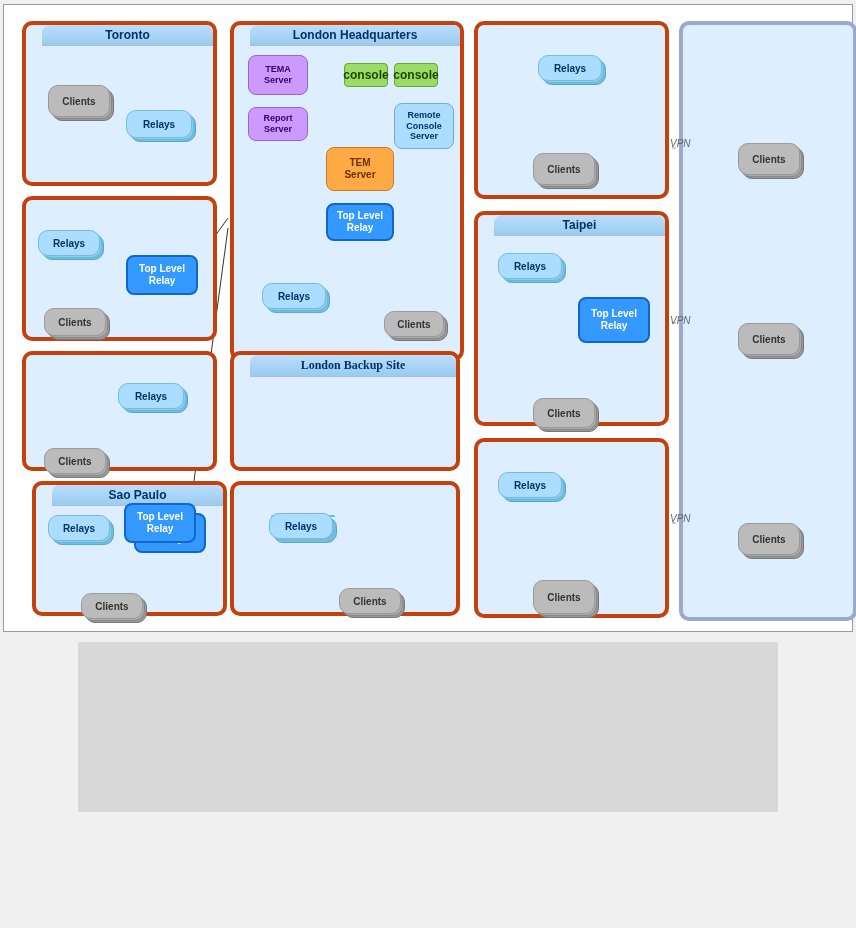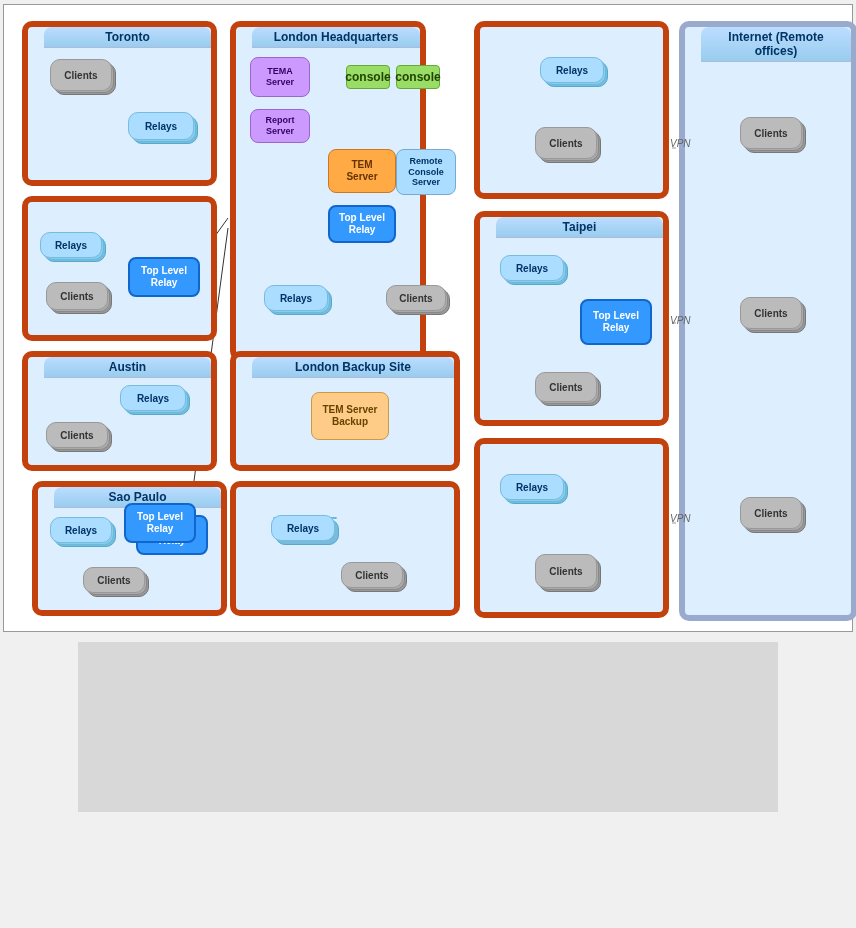--- a/index.html
+++ b/index.html
@@ -18,21 +18,21 @@
       width: 100%;
       height: 610px;
       position: relative;
       background: white;
     }
 
     
     .site-box {
       position: absolute;
       border-radius: 10px;
-      border: 6px solid #c2410c;
+      border: 4px solid #c2410c;
       background: #ddeeff;
       padding-left: 16px;
     }
 
     .site-box .site-title {
       text-align: center;
       font-weight: bold;
       font-size: 12px;
       color: #003366;
       padding: 3px 5px;
@@ -49,20 +49,21 @@
       font-size: 10px;
       font-weight: bold;
       padding: 4px 6px;
       line-height: 1.2;
       display: flex;
       align-items: center;
       justify-content: center;
     }
     .node-clients-stack {
       position: absolute;
+      margin-top: 28px;
     }
     .node-clients-stack .shadow1 {
       position: absolute;
       border-radius: 10px;
       background: #999;
       border: 1px solid #777;
     }
     .node-clients-stack .shadow2 {
       position: absolute;
       border-radius: 10px;
@@ -145,21 +146,20 @@
       border: 1px solid #66aa33;
       border-radius: 4px;
       font-size: 12px;
     }
 
     .node-rcs {
       background: #aaddff;
       color: #003366;
       border: 1px solid #77aacc;
       border-radius: 8px;
-      margin-top: 44px;
     }
 
     .node-tem-backup {
       background: #ffcc88;
       color: #664400;
       border: 1px solid #cc9944;
       border-radius: 8px;
     }
 
     
@@ -267,21 +267,20 @@
       </div>
 
       <div class="node-clients-stack" style="left:18px; top:80px; width:70px; height:38px;">
         <div class="shadow1" style="left:4px; top:4px; width:62px; height:28px;"></div>
         <div class="shadow2" style="left:2px; top:2px; width:62px; height:28px;"></div>
         <div class="main-node" style="left:0; top:0; width:62px; height:28px;">Clients</div>
       </div>
     </div>
 
     <div class="site-box" style="left:10px; top:338px; width:195px; height:120px;">
-      <div class="site-title">Austin</div>
 
       <div class="node-relay-stack" style="left:92px; top:28px; width:74px; height:34px;">
         <div class="shadow1" style="left:4px; top:4px; width:66px; height:26px;"></div>
         <div class="shadow2" style="left:2px; top:2px; width:66px; height:26px;"></div>
         <div class="main-node" style="left:0; top:0; width:66px; height:26px;">Relays</div>
       </div>
 
       <div class="node-clients-stack" style="left:18px; top:65px; width:70px; height:36px;">
         <div class="shadow1" style="left:4px; top:4px; width:62px; height:26px;"></div>
         <div class="shadow2" style="left:2px; top:2px; width:62px; height:26px;"></div>
@@ -302,21 +301,21 @@
         Top Level Relay
       </div>
 
       <div class="node-clients-stack" style="left:45px; top:80px; width:70px; height:36px;">
         <div class="shadow1" style="left:4px; top:4px; width:62px; height:26px;"></div>
         <div class="shadow2" style="left:2px; top:2px; width:62px; height:26px;"></div>
         <div class="main-node" style="left:0; top:0; width:62px; height:26px;">Clients</div>
       </div>
     </div>
 
-    <div class="site-box" style="left:218px; top:8px; width:196px; height:340px;">
+    <div class="site-box" style="left:218px; top:8px; width:234px; height:340px;">
       <div class="site-title">London Headquarters</div>
 
       <div class="node node-tema" style="left:14px; top:30px; width:60px; height:40px; font-size:9px;">
         TEMA Server
       </div>
 
       <div class="node node-report" style="left:14px; top:82px; width:60px; height:34px; font-size:9px;">
         Report Server
       </div>
 
@@ -346,26 +345,23 @@
         <div class="main-node" style="left:0; top:0; width:64px; height:26px;">Relays</div>
       </div>
 
       <div class="node-clients-stack" style="left:150px; top:258px; width:68px; height:36px;">
         <div class="shadow1" style="left:4px; top:4px; width:60px; height:26px;"></div>
         <div class="shadow2" style="left:2px; top:2px; width:60px; height:26px;"></div>
         <div class="main-node" style="left:0; top:0; width:60px; height:26px;">Clients</div>
       </div>
     </div>
 
-    <div class="site-box" style="left:218px; top:338px; width:230px; height:120px;">
+    <div class="site-box" style="left:218px; top:338px; width:230px; height:120px;font-family:Liberation Serif, serif;">
       <div class="site-title">London Backup Site</div>
 
-      <div class="node node-tem-backup" style="left:75px; top:35px; width:78px; height:48px; font-size:10px; text-align:center;">
-        TEM Server Backup
-      </div>
     </div>
 
     <div class="site-box" style="left:218px; top:468px; width:230px; height:135px;">
 
       <div class="node-relay-stack" style="left:35px; top:28px; width:72px; height:34px;">
         <div class="shadow1" style="left:4px; top:4px; width:64px; height:26px;"></div>
         <div class="shadow2" style="left:2px; top:2px; width:64px; height=26px;"></div>
         <div class="main-node" style="left:0; top:0; width:64px; height:26px;">Relays</div>
       </div>
 
@@ -420,21 +416,20 @@
       </div>
 
       <div class="node-clients-stack" style="left:55px; top:110px; width:70px; height:44px;">
         <div class="shadow1" style="left:4px; top:4px; width:62px; height:34px;"></div>
         <div class="shadow2" style="left:2px; top:2px; width:62px; height:34px;"></div>
         <div class="main-node" style="left:0; top:0; width:62px; height:34px;">Clients</div>
       </div>
     </div>
 
     <div class="site-box" style="left:667px; top:8px; width:178px; height:600px; border-color:#99aacc;">
-      <div class="site-title">Internet (Remote offices)</div>
 
       <div class="node-clients-stack" style="left:55px; top:90px; width:70px; height:42px;">
         <div class="shadow1" style="left:4px; top:4px; width:62px; height:32px;"></div>
         <div class="shadow2" style="left:2px; top:2px; width:62px; height:32px;"></div>
         <div class="main-node" style="left:0; top:0; width:62px; height:32px;">Clients</div>
       </div>
 
       <div class="node-clients-stack" style="left:55px; top:270px; width:70px; height:42px;">
         <div class="shadow1" style="left:4px; top:4px; width:62px; height:32px;"></div>
         <div class="shadow2" style="left:2px; top:2px; width:62px; height:32px;"></div>

